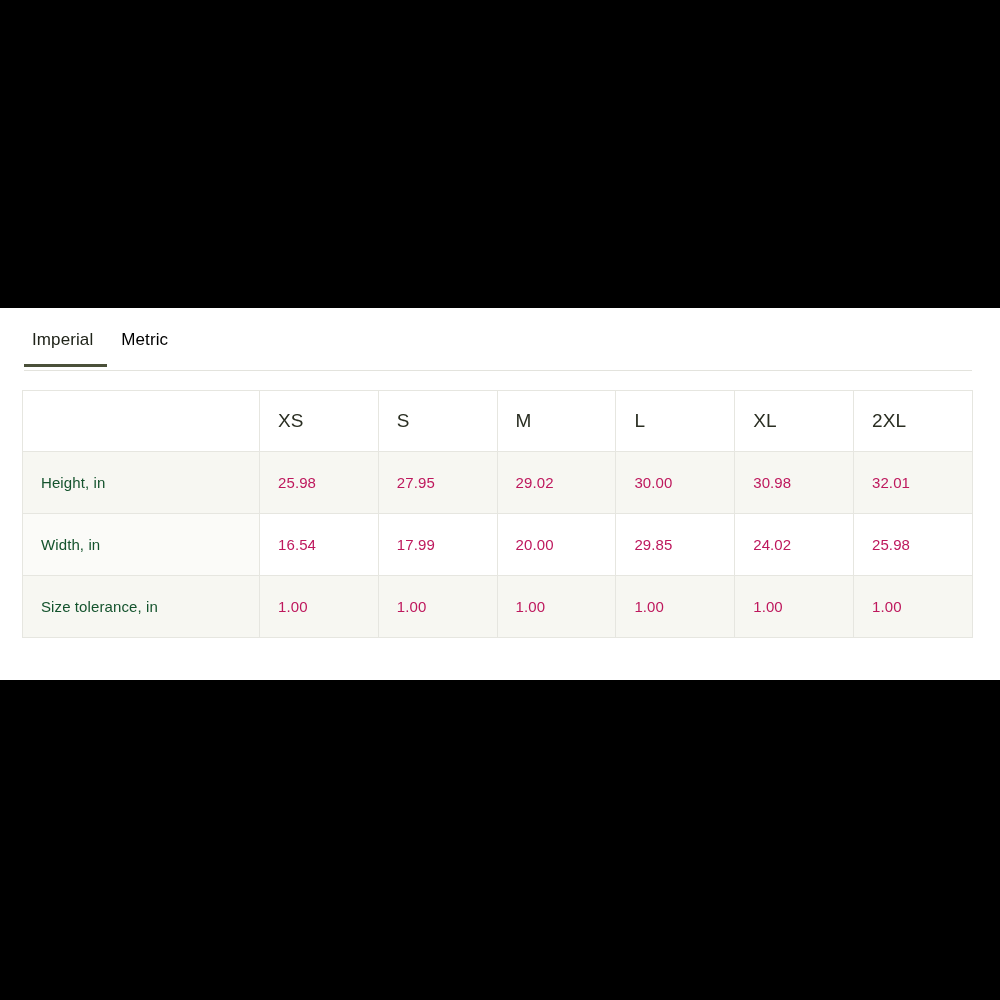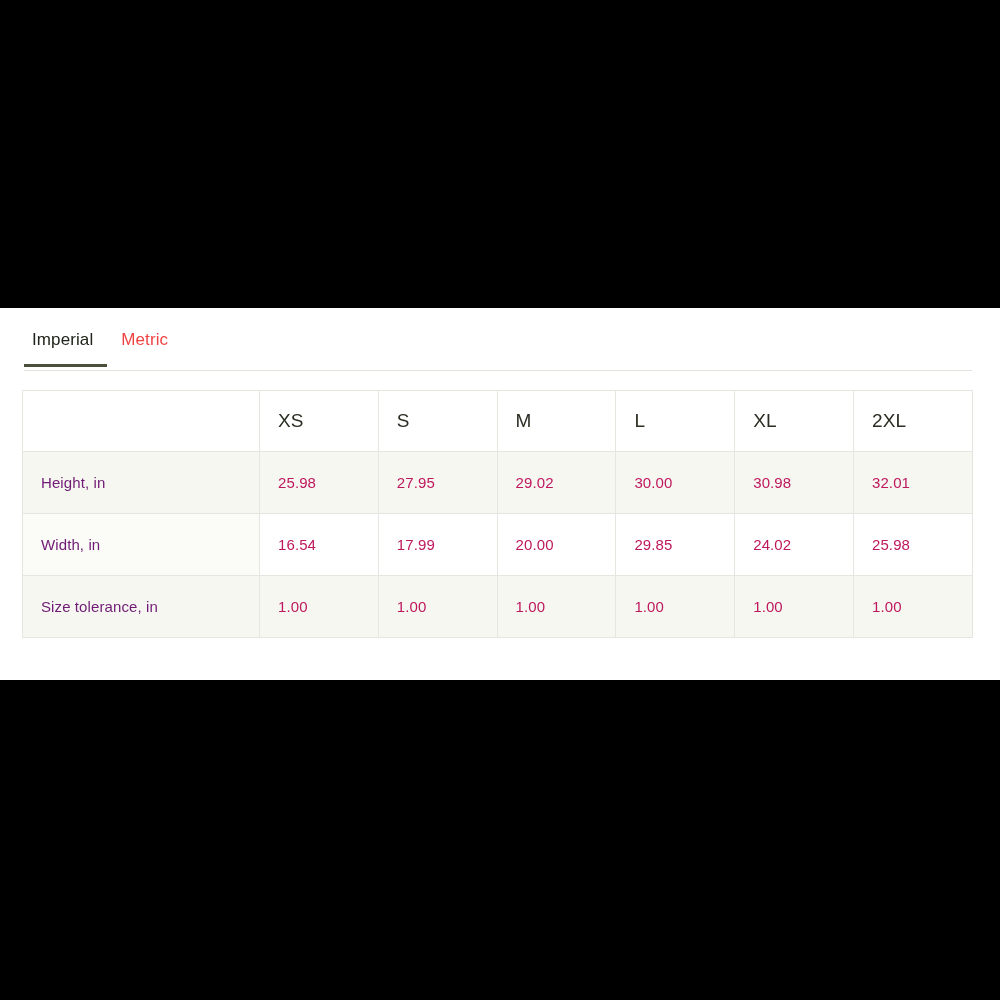--- a/index.html
+++ b/index.html
@@ -47,21 +47,21 @@
     letter-spacing: 0.1px;
     line-height: 20px;
   }
   .tab:first-child { padding-left: 8px; }
   .tab.active {
     border-bottom: 3px solid #4a5039;
     color: #20241a;
   }
   .tab.inactive {
     border-bottom: 3px solid transparent;
-    color: #ef4444;
+    color: #000000;
     text-align: right;
   }
 
   .tab-rule {
     position: absolute;
     left: 24px;
     top: 62px;
     width: 948px;
     height: 1px;
     background: #e3e3dd;
@@ -95,21 +95,21 @@
     height: 60px;
     color: #2a2e22;
     font-size: 19px;
   }
   table.size-table thead th.corner {
     background: #ffffff;
   }
   
   table.size-table tbody tr.shaded td { background: #f7f7f2; }
   table.size-table tbody tr.plain td { background: #ffffff; }
-  table.size-table tbody td.rowhead { font-size: 15px; color: #701a75; }
+  table.size-table tbody td.rowhead { font-size: 15px; color: #14532d; }
   table.size-table tbody tr.shaded td.rowhead { background: #f7f7f2; }
   table.size-table tbody tr.plain td.rowhead { background: #fbfbf8; }
 </style>
 </head>
 <body>
 
 <div id="viewport">
   <div id="panel">
 
     <div class="tabs">

